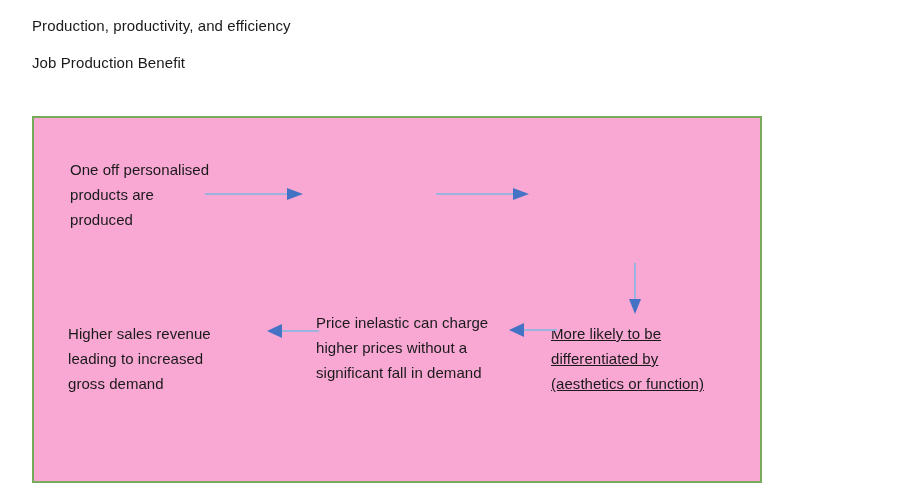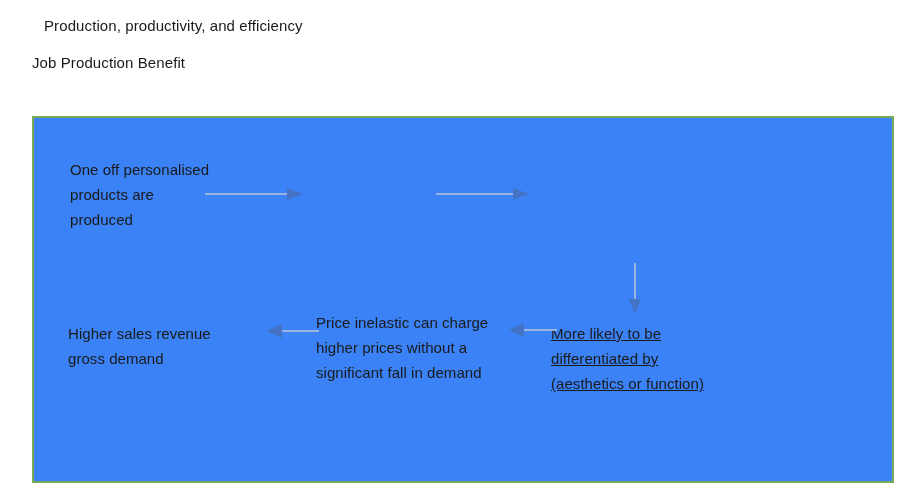--- a/index.html
+++ b/index.html
@@ -23,33 +23,33 @@
   
   .heading {
     position: absolute;
     left: 32px;
     font-size: 15px;
     line-height: 20px;
     color: #1a1a1a;
     white-space: nowrap;
     letter-spacing: 0.1px;
   }
-  #heading-1 { top: 16px; margin-left: 12px; }
+  #heading-1 { top: 16px; }
   #heading-2 { top: 53px; }
 
   
   #diagram-frame {
     position: absolute;
     left: 32px;
     top: 116px;
-    width: 862px;
+    width: 730px;
     height: 367px;
     border: 2px solid #77ab59;
     box-sizing: border-box;
-    background: #3b82f6;
+    background: #f9a8d4;
   }
 
   
   .node {
     position: absolute;
     font-size: 15px;
     line-height: 25px;
     color: #1a1a1a;
     letter-spacing: 0.05px;
   }
@@ -88,20 +88,21 @@
     <div class="node" id="node-one-off">
       <span class="ln">One off personalised</span>
       <span class="ln">products are</span>
       <span class="ln">produced</span>
     </div>
 
 
 
     <div class="node" id="node-higher-sales">
       <span class="ln">Higher sales revenue</span>
+      <span class="ln">leading to increased</span>
       <span class="ln">gross demand</span>
     </div>
 
     <div class="node" id="node-price-inelastic">
       <span class="ln">Price inelastic can charge</span>
       <span class="ln">higher prices without a</span>
       <span class="ln">significant fall in demand</span>
     </div>
 
     <div class="node" id="node-differentiated">

